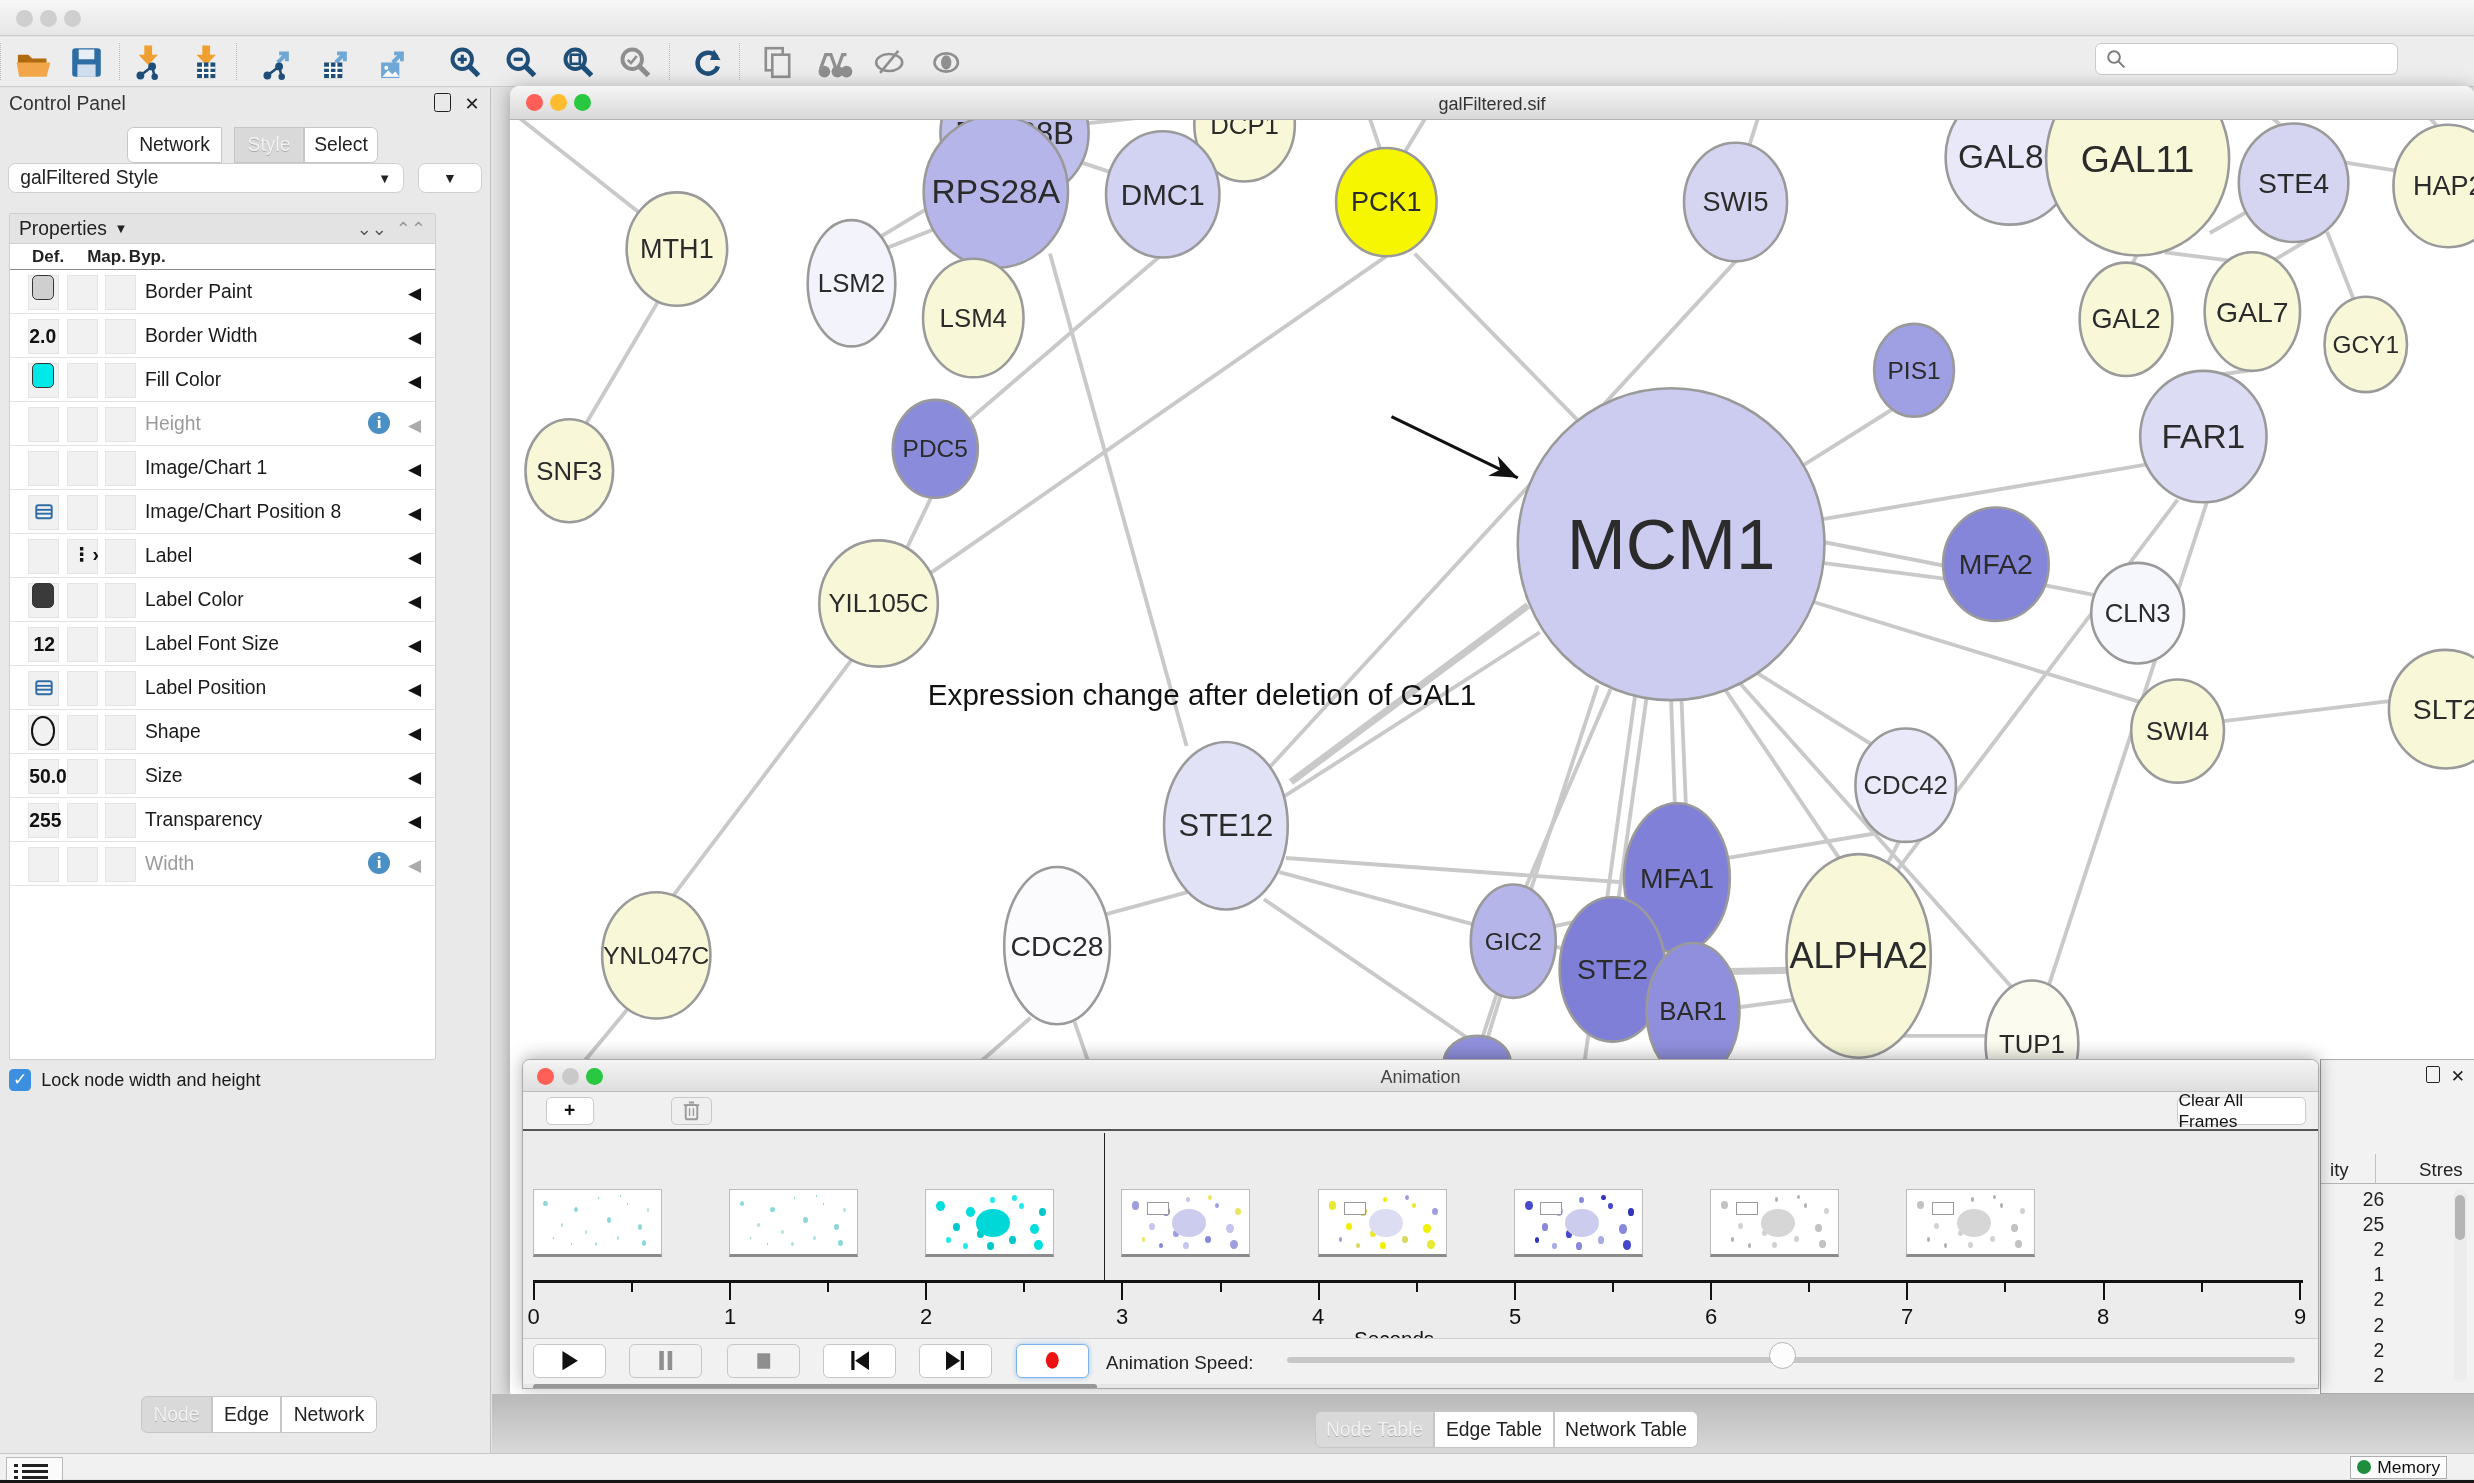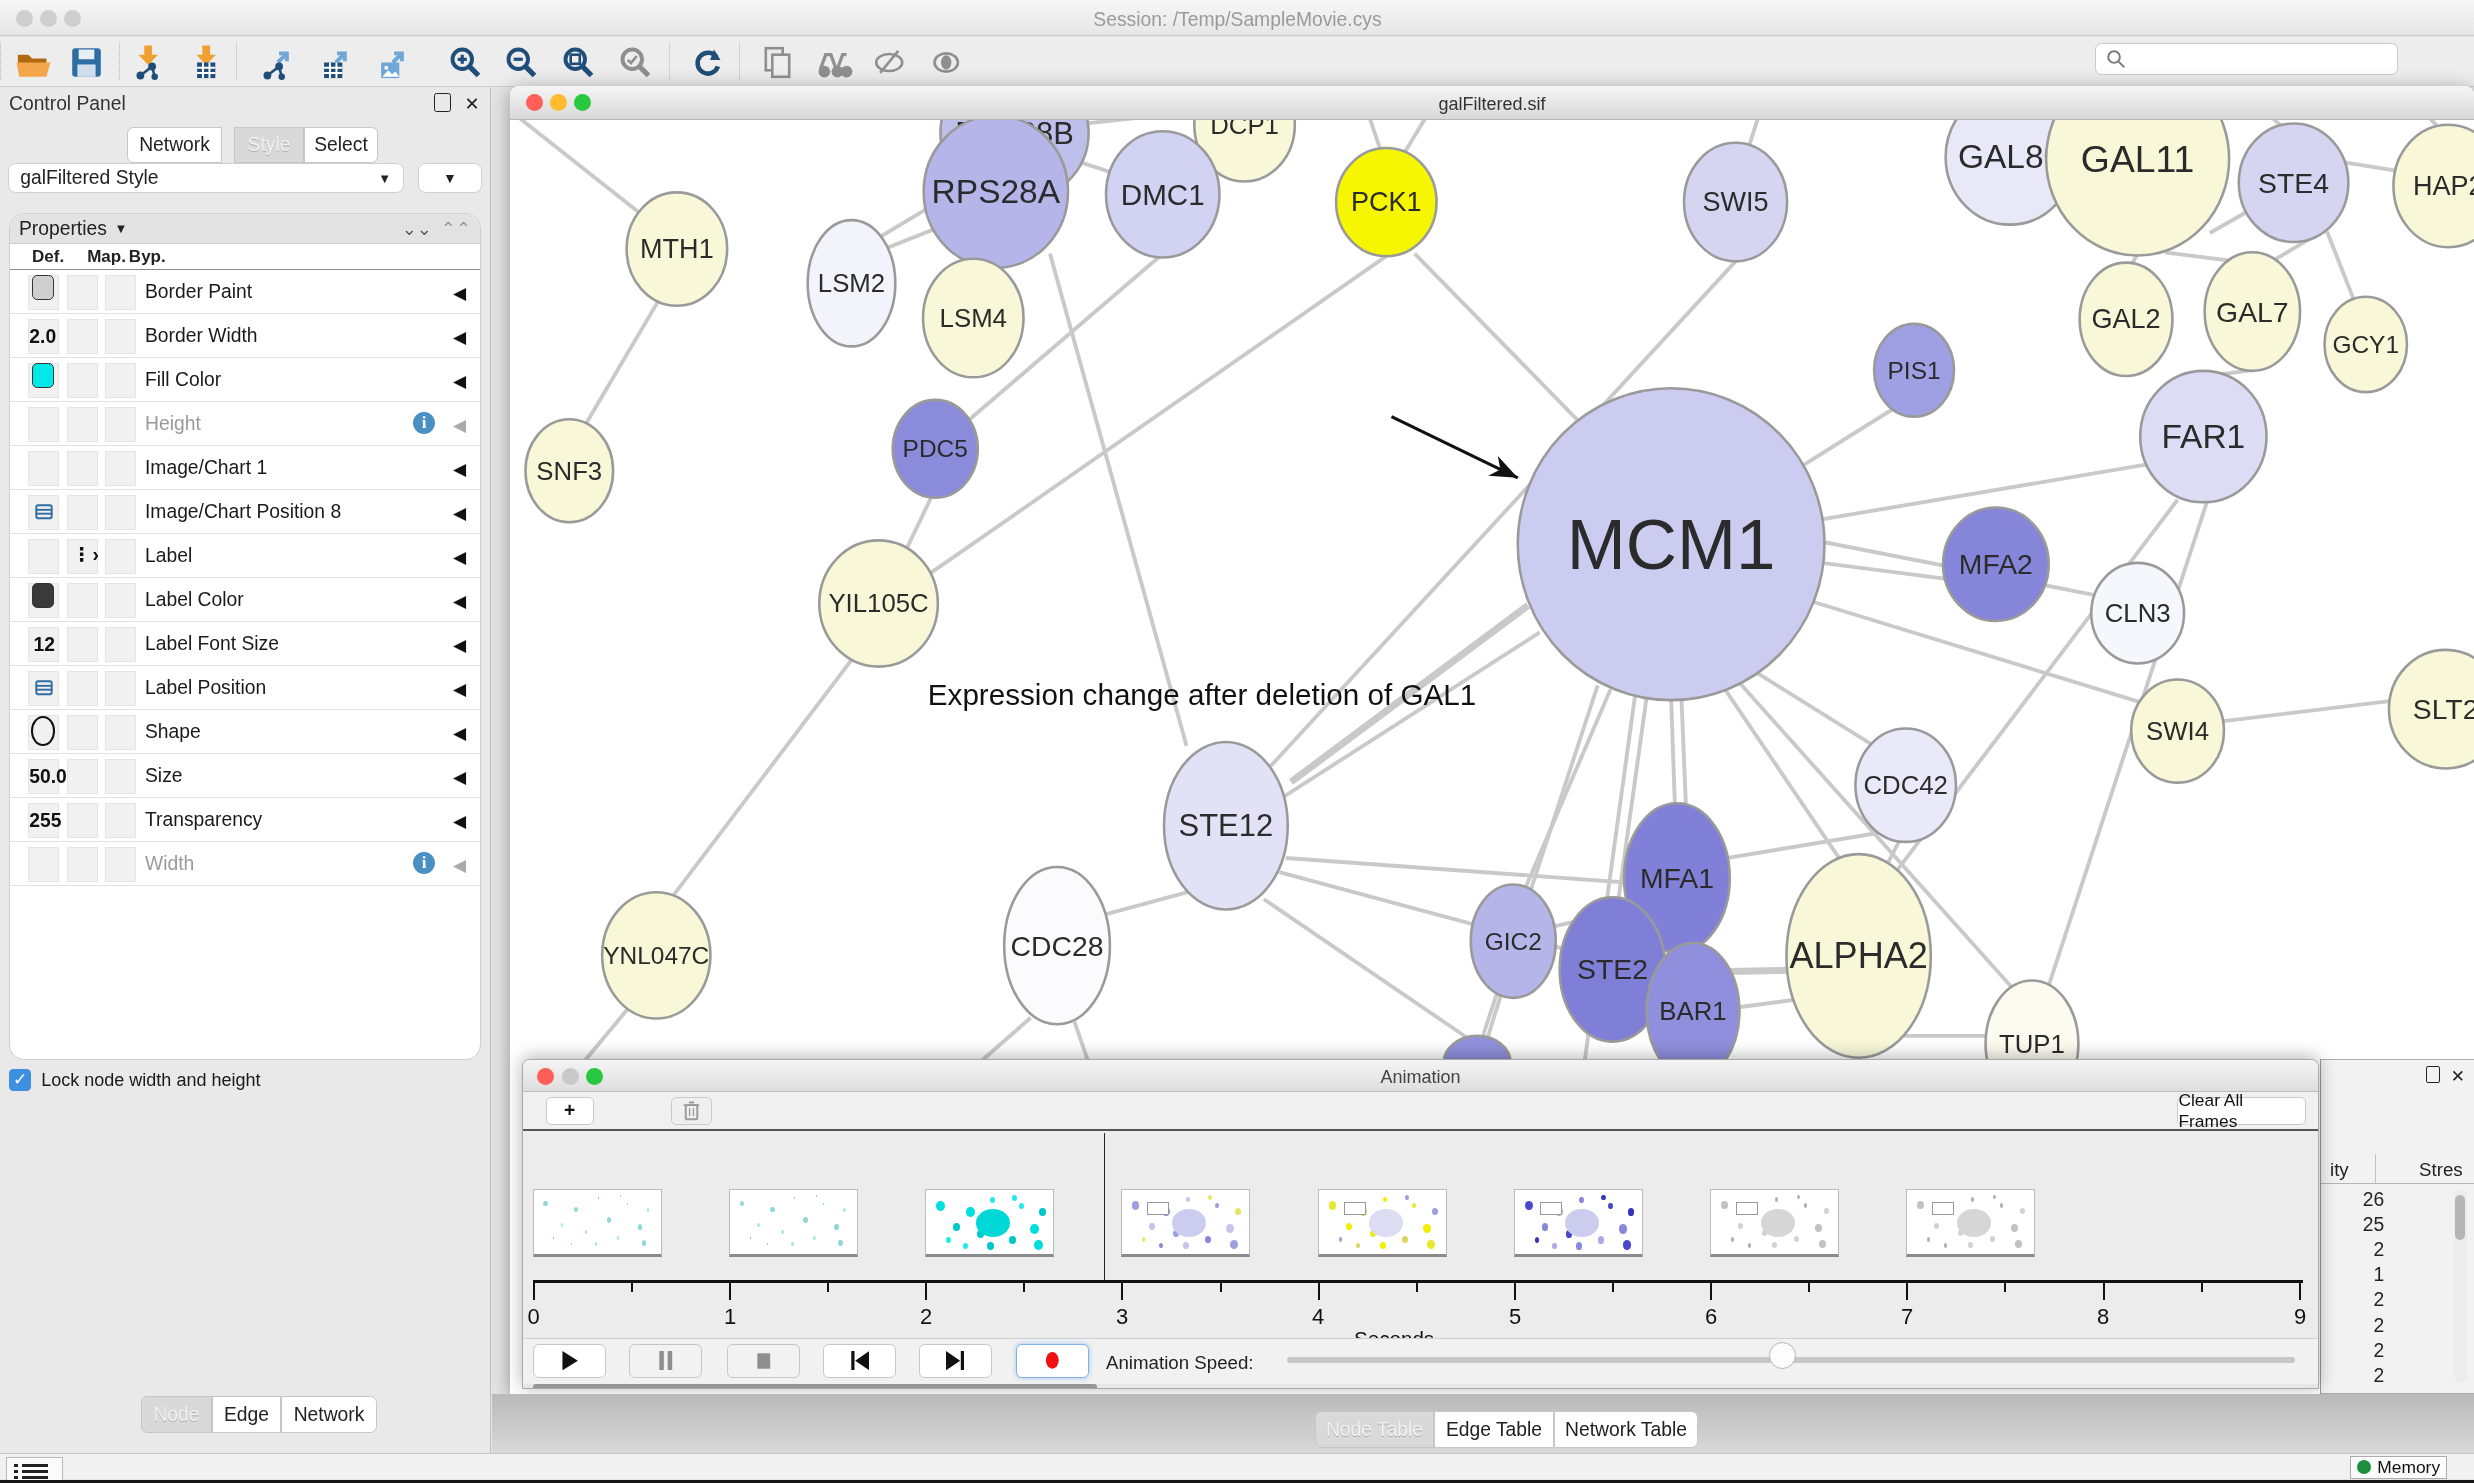--- a/index.html
+++ b/index.html
@@ -25,21 +25,21 @@
   #control-panel { left:0; top:88px; width:491px; height:1366px; background:#e9e9e9; border-right:0.6px solid #c2c2c2; }
   #cp-title { left:9px; top:5.2px; font-size:19.3px; color:#333;text-align:center; }
   #cp-float, #cp-close { top:5.2px; font-size:18px; color:#222; }
   .seg-group { display:flex; }
   .seg { border:0.6px solid #c6c6c6; background:#fff; font-size:19.3px; color:#222; display:flex; align-items:center; justify-content:center; }
   .seg.sel { background:#d9d9d9; color:#f2f2f2; text-shadow:0 0.6px 0.6px #aaa;margin-left:12px; }
   #style-dropdown { left:7.7px; top:75px; width:396px; height:30px; background:#fff; border:1.3px solid #cfcfcf; border-radius:7.7px;
     display:flex; align-items:center; padding:0 11.6px; font-size:19.3px; color:#222; justify-content:space-between; }
   #style-menu-btn { left:418px; top:75px; width:64px; height:30px; background:#fff; border:1.3px solid #cfcfcf; border-radius:7.7px;
     display:flex; align-items:center; justify-content:center; font-size:14px; color:#222; }
-  #props-box { left:9px; top:125px; width:472px; height:847px; background:#fff; border:0.6px solid #cfcfcf; border-radius:15px; overflow:hidden; }
+  #props-box { left:9px; top:125px; width:427px; height:847px; background:#fff; border:0.6px solid #cfcfcf; border-radius:2px; overflow:hidden; }
   #props-header { width:100%; height:30px; background:#e3e3e3; border-bottom:0.6px solid #cfcfcf; display:flex; align-items:center; padding:0 9px; font-size:19.3px; color:#222; }
   #props-cols { height:26px; display:flex; align-items:center; font-size:17px; font-weight:bold; color:#222; border-bottom:1.3px solid #8a8a8a; }
   .prop-row { height:44px; border-bottom:0.6px solid #e2e2e2; position:relative; }
   .cellbox { position:absolute; top:4.5px; width:31px; height:35px; background:#f1f1f1; border:0.6px solid #e4e4e4; }
   .prop-name { position:absolute; left:135px; top:11px; font-size:19.3px; color:#1a1a1a; }
   .prop-name.dis { color:#9a9a9a; }
   .prop-arrow { position:absolute; right:14px; top:13px; font-size:17px; color:#111; }
   .prop-arrow.dis { color:#aaa; }
   .swatch { position:absolute; left:3.9px; top:5.2px; width:22px; height:24.5px; border:1.3px solid #333; border-radius:5.2px; }
   .info-dot { position:absolute; right:45px; top:10.3px; width:22px; height:22px; border-radius:50%; background:#4a90c4; color:#fff;
@@ -113,21 +113,20 @@
   .lines-icon span { display:block; width:26px; height:3.2px; background:#222; margin:2.6px 0; position:relative; }
   .lines-icon span::before { content:""; position:absolute; left:-7.7px; top:0; width:3.9px; height:3.2px; background:#222; }
 </style>
 </head>
 <body>
 
 <div class="abs" id="main-titlebar">
   <span class="abs traffic" style="left:15.5px;top:9.7px"></span>
   <span class="abs traffic" style="left:40px;top:9.7px"></span>
   <span class="abs traffic" style="left:64px;top:9.7px"></span>
-  <div class="abs" id="session-title">Session: /Temp/SampleMovie.cys</div>
 </div>
 
 <div class="abs" id="toolbar">
     <div class="abs tb-sep" style="left: 0px;"></div>
     <div class="abs tb-sep" style="left: 0px;"></div>
     <div class="abs tb-sep" style="left: 0px;"></div>
     <div class="abs tb-sep" style="left: 0px;"></div>
     <div class="abs tb-sep" style="left: 0px;"></div>
     <div class="abs tb-sep" style="left: 119px;"></div>
     <div class="abs tb-sep" style="left: 236px;"></div>

